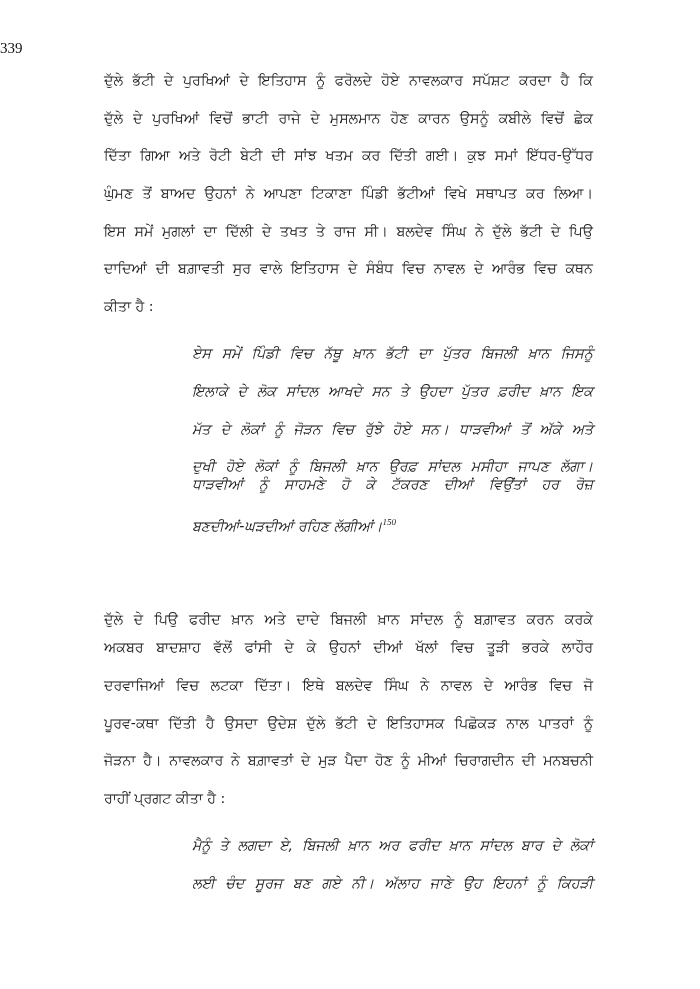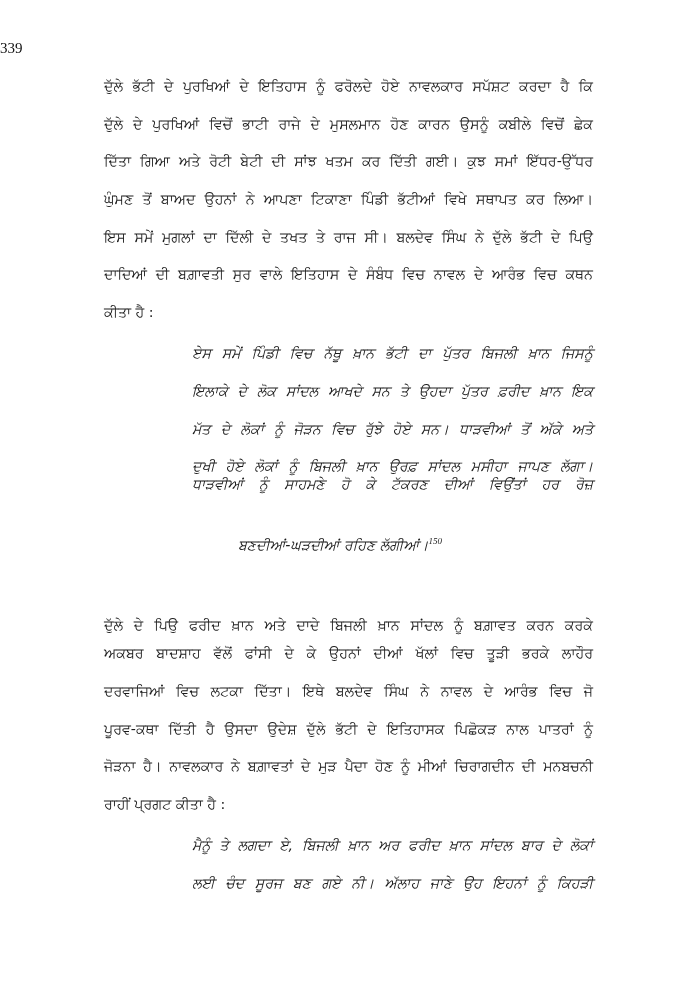--- a/index.html
+++ b/index.html
@@ -2,21 +2,21 @@
 <html><head>
 <meta charset="utf-8">
 <style>
   html, body { margin: 0; padding: 0; background: #ffffff; }
   body { width: 700px; height: 989px; position: relative; overflow: hidden;
          font-family: "DejaVu Sans", sans-serif; color: #1a1a1a; }
   .page-number { position: absolute; top: 40px; left: 0; width: 700px; text-align: left;
                  font-family: "Liberation Serif", serif; font-size: 15px; color: #111; }
   .line { position: absolute; font-size: 14.2px; line-height: 20px; white-space: nowrap;
           text-align: justify; text-align-last: justify; }
-  .body-line { left: 104px; width: 489px; margin-top: 6px; }
+  .body-line { left: 104px; width: 489px; }
   .quote-line { left: 192px; width: 401px; font-style: italic; }
   .last { text-align-last: left; }
   sup { font-family: "Liberation Serif", serif; font-size: 9px; vertical-align: 6px; }
 </style>
 </head>
 <body>
 
 <div>
   <div class="page-number">339</div>
 
@@ -29,21 +29,21 @@
     <div class="line body-line" style="top:258px">ਦਾਦਿਆਂ ਦੀ ਬਗ਼ਾਵਤੀ ਸੁਰ ਵਾਲੇ ਇਤਿਹਾਸ ਦੇ ਸੰਬੰਧ ਵਿਚ ਨਾਵਲ ਦੇ ਆਰੰਭ ਵਿਚ ਕਥਨ</div>
     <div class="line body-line last" style="top:296px">ਕੀਤਾ ਹੈ :</div>
   </div>
 
   <div>
     <div class="line quote-line" style="top:343px">ਏਸ ਸਮੇਂ ਪਿੰਡੀ ਵਿਚ ਨੱਥੂ ਖ਼ਾਨ ਭੱਟੀ ਦਾ ਪੁੱਤਰ ਬਿਜਲੀ ਖ਼ਾਨ ਜਿਸਨੂੰ</div>
     <div class="line quote-line" style="top:381px">ਇਲਾਕੇ ਦੇ ਲੋਕ ਸਾਂਦਲ ਆਖਦੇ ਸਨ ਤੇ ਉਹਦਾ ਪੁੱਤਰ ਫ਼ਰੀਦ ਖ਼ਾਨ ਇਕ</div>
     <div class="line quote-line" style="top:419px">ਮੱਤ ਦੇ ਲੋਕਾਂ ਨੂੰ ਜੋੜਨ ਵਿਚ ਰੁੱਝੇ ਹੋਏ ਸਨ। ਧਾੜਵੀਆਂ ਤੋਂ ਅੱਕੇ ਅਤੇ</div>
     <div class="line quote-line" style="top:456px">ਦੁਖੀ ਹੋਏ ਲੋਕਾਂ ਨੂੰ ਬਿਜਲੀ ਖ਼ਾਨ ਉਰਫ਼ ਸਾਂਦਲ ਮਸੀਹਾ ਜਾਪਣ ਲੱਗਾ।</div>
     <div class="line quote-line" style="top:474px">ਧਾੜਵੀਆਂ ਨੂੰ ਸਾਹਮਣੇ ਹੋ ਕੇ ਟੱਕਰਣ ਦੀਆਂ ਵਿਉਂਤਾਂ ਹਰ ਰੋਜ਼</div>
-    <div class="line quote-line last" style="top: 531px; margin-left: 46px;"><span>ਬਣਦੀਆਂ-ਘੜਦੀਆਂ ਰਹਿਣ ਲੱਗੀਆਂ।</span><sup>150</sup></div>
+    <div class="line quote-line last" style="top: 512px;"><span>ਬਣਦੀਆਂ-ਘੜਦੀਆਂ ਰਹਿਣ ਲੱਗੀਆਂ।</span><sup>150</sup></div>
   </div>
 
   <div>
     <div class="line body-line" style="top:609px">ਦੁੱਲੇ ਦੇ ਪਿਉ ਫਰੀਦ ਖ਼ਾਨ ਅਤੇ ਦਾਦੇ ਬਿਜਲੀ ਖ਼ਾਨ ਸਾਂਦਲ ਨੂੰ ਬਗ਼ਾਵਤ ਕਰਨ ਕਰਕੇ</div>
     <div class="line body-line" style="top:637px">ਅਕਬਰ ਬਾਦਸ਼ਾਹ ਵੱਲੋਂ ਫਾਂਸੀ ਦੇ ਕੇ ਉਹਨਾਂ ਦੀਆਂ ਖੱਲਾਂ ਵਿਚ ਤੂੜੀ ਭਰਕੇ ਲਾਹੌਰ</div>
     <div class="line body-line" style="top:675px">ਦਰਵਾਜਿਆਂ ਵਿਚ ਲਟਕਾ ਦਿੱਤਾ। ਇਥੇ ਬਲਦੇਵ ਸਿੰਘ ਨੇ ਨਾਵਲ ਦੇ ਆਰੰਭ ਵਿਚ ਜੋ</div>
     <div class="line body-line" style="top:713px">ਪੂਰਵ-ਕਥਾ ਦਿੱਤੀ ਹੈ ਉਸਦਾ ਉਦੇਸ਼ ਦੁੱਲੇ ਭੱਟੀ ਦੇ ਇਤਿਹਾਸਕ ਪਿਛੋਕੜ ਨਾਲ ਪਾਤਰਾਂ ਨੂੰ</div>
     <div class="line body-line" style="top:750px">ਜੋੜਨਾ ਹੈ। ਨਾਵਲਕਾਰ ਨੇ ਬਗ਼ਾਵਤਾਂ ਦੇ ਮੁੜ ਪੈਦਾ ਹੋਣ ਨੂੰ ਮੀਆਂ ਚਿਰਾਗਦੀਨ ਦੀ ਮਨਬਚਨੀ</div>
     <div class="line body-line last" style="top:788px">ਰਾਹੀਂ ਪ੍ਰਗਟ ਕੀਤਾ ਹੈ :</div>
   </div>

